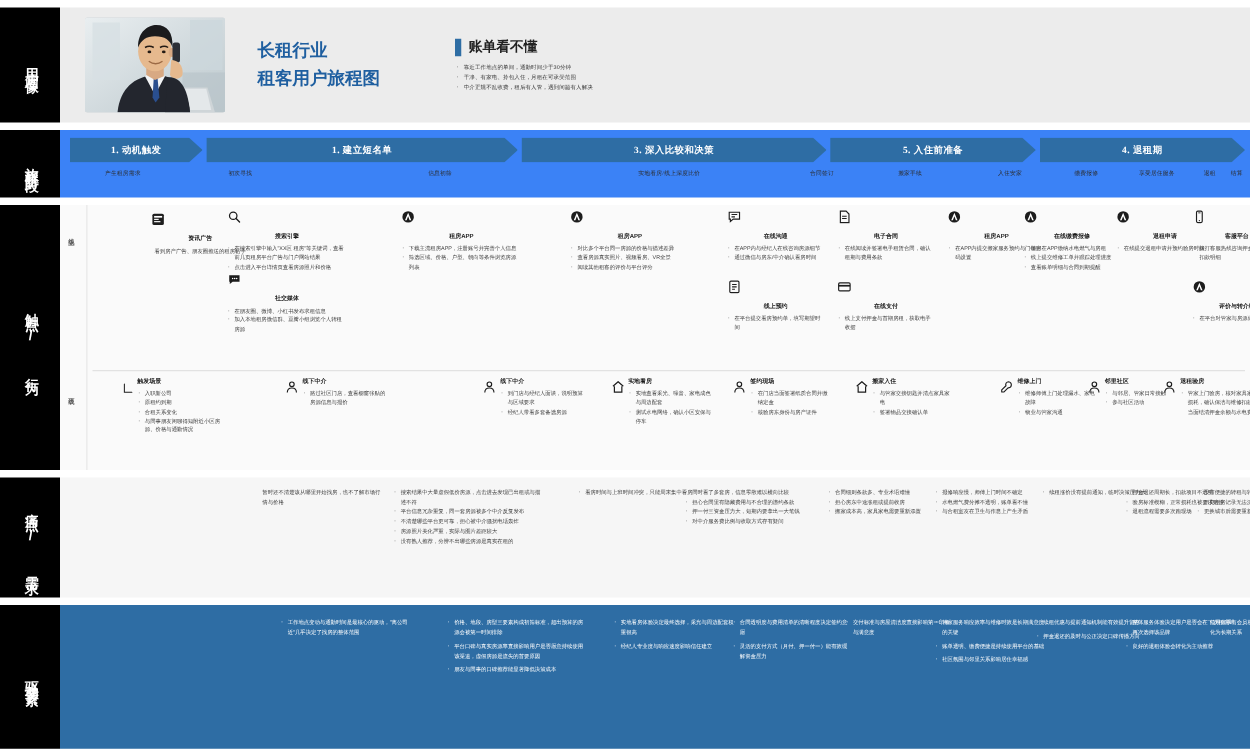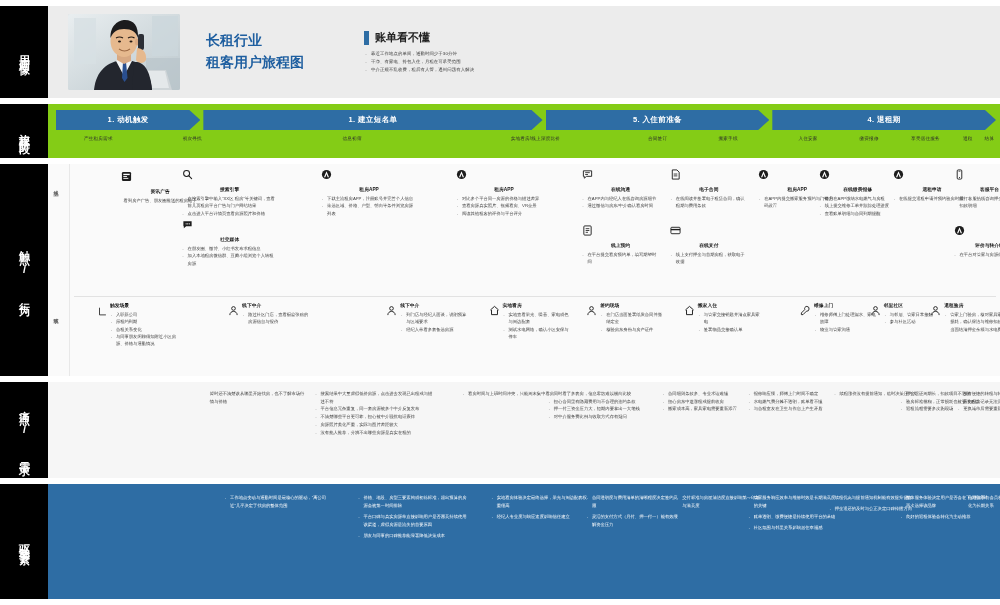--- a/index.html
+++ b/index.html
@@ -42,21 +42,21 @@
   .bullets li {
     font-size:4.4px; line-height:1.75; color:#3a3a3a; padding-left:7px;
     position:relative; letter-spacing:.1px;
   }
   .bullets li:before {
     content:"·"; position:absolute; left:1px; top:-1px; color:#666; font-size:6px;
   }
 
   
   #stages { top:104px; height:54px; }
-  #stages .row-body { background:#84cc16; }
+  #stages .row-body { background:#3b82f6;font-family:Liberation Serif, serif; }
   .chev-strip { position:absolute; left:8px; right:4px; top:6px; height:20px; display:flex; gap:3px; }
   .chev {
     position:relative; background:#2E6DA4; color:#fff;
     display:flex; align-items:center; justify-content:center;
     font-size:7.5px; font-weight:bold; letter-spacing:.4px; height:20px;
     clip-path:polygon(0 0, calc(100% - 11px) 0, 100% 50%, calc(100% - 11px) 100%, 0 100%);
   }
   .substage-strip { position:absolute; left:8px; right:4px; top:32px; height:18px; }
   .substage {
     position:absolute; top:0; font-size:4.6px; color:#2b2b2b; text-align:center;
@@ -179,20 +179,23 @@
 
   <div class="band" id="stages" style="width:1000px;">
     <div class="row-label">旅程阶段</div>
     <div class="row-body">
       <div class="chev-strip" id="chev-strip">
           <div class="chev" style="flex: 1 1 0%;">
             <span>1. 动机触发</span>
           </div>
           <div class="chev" style="flex: 2.35 1 0%;">
             <span>1. 建立短名单</span>
+          </div>
+          <div class="chev" style="flex: 2.3 1 0%;">
+            <span>3. 深入比较和决策</span>
           </div>
           <div class="chev" style="flex: 1.55 1 0%;">
             <span>5. 入住前准备</span>
           </div>
           <div class="chev" style="flex: 1.55 1 0%;">
             <span>4. 退租期</span>
           </div>
         </div>
       <div class="substage-strip" id="substage-strip">
           <div class="substage" style="left: 4.5%;">产生租房需求</div>

